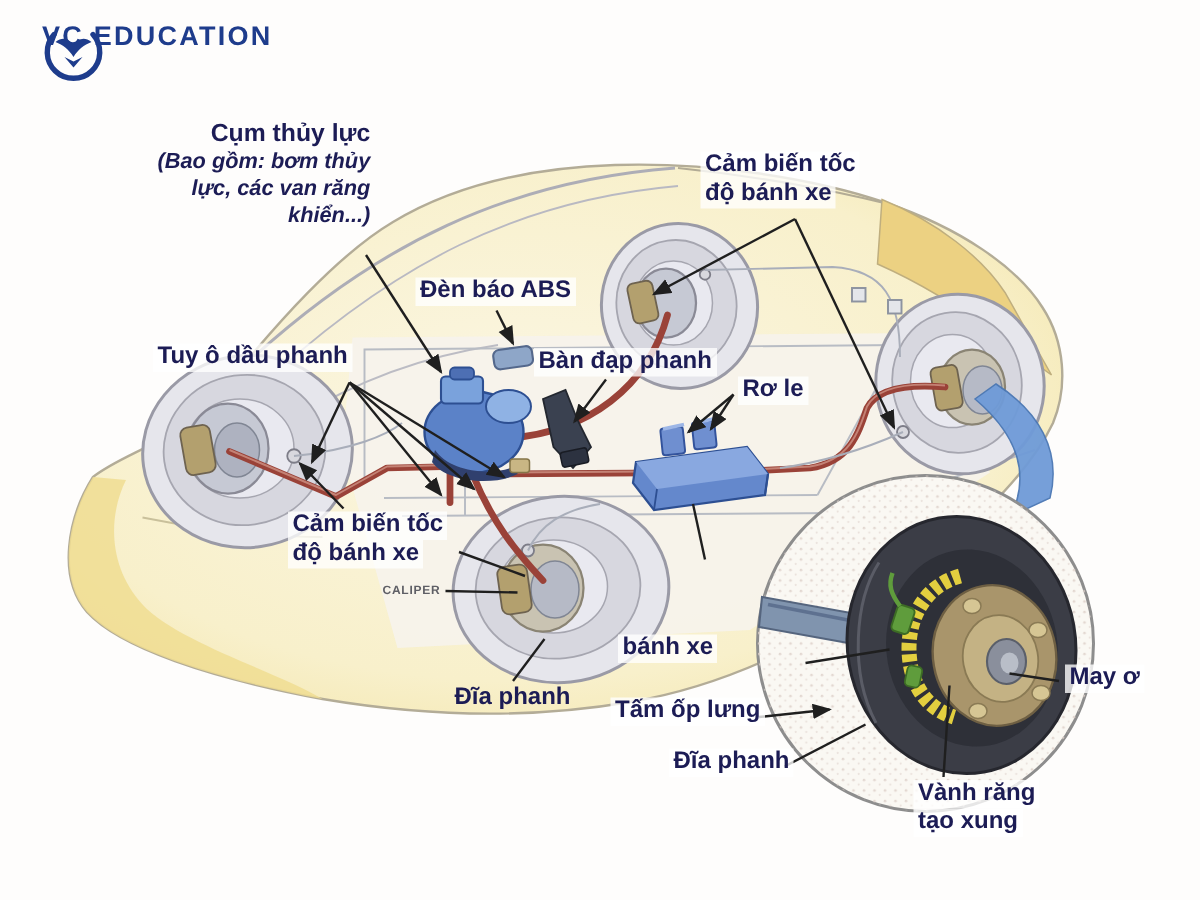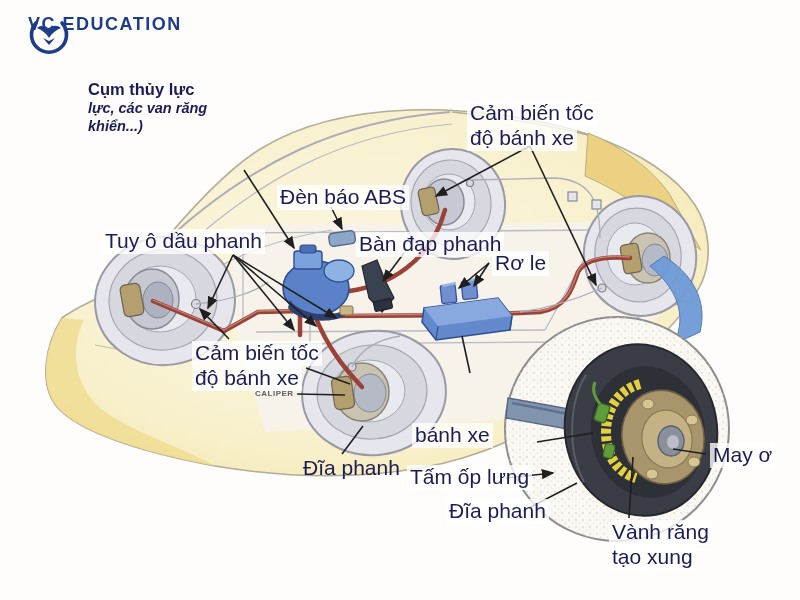--- a/index.html
+++ b/index.html
@@ -4,25 +4,25 @@
 <style>
   html,body{margin:0;padding:0;}
   body{width:800px;height:600px;background:#ffffff;overflow:hidden;
        font-family:"Liberation Sans",sans-serif;}
   .stage{position:relative;width:800px;height:600px;background:#fefdfc;}
   svg{position:absolute;left:0;top:0;}
   
   .brand{position:absolute;left:28px;top:14px;display:flex;align-items:center;gap:10px;}
   .brand-text{color:#1e3c8c;font-weight:bold;font-size:18px;letter-spacing:1.5px;}
   
-  .lbl{position:absolute;color:#1c1c55;font-weight:normal;font-size:21px;
+  .lbl{position:absolute;color:#1c1c55;font-weight:bold;font-size:16px;
        line-height:1.18;white-space:nowrap;}
   .lbl .line{display:block;}
   .bg .line{background:rgba(255,255,255,.78);padding:0 3px;width:max-content;}
-  .title-block{position:absolute;left:88px;top:80px;color:#1c1c55;}
+  .title-block{position:absolute;left:105px;top:80px;color:#1c1c55;text-align:right;}
   .title-block .t{font-weight:bold;font-size:16.5px;}
   .title-block .n{font-style:italic;font-weight:bold;font-size:14.5px;line-height:1.25;}
   .caliper{position:absolute;color:#5f5f66;font-weight:bold;font-size:8px;letter-spacing:.5px;}
 </style>
 </head>
 <body>
 
 <div class="stage">
 
   <svg width="800" height="600" viewBox="0 0 800 600">
@@ -235,20 +235,21 @@
     <svg width="42" height="42" viewBox="0 0 42 42">
       <path d="M 8,9 A 17.5 17.5 0 1 0 34,9" fill="none" stroke="#1e3c8c" stroke-width="3.6" stroke-linecap="round"></path>
       <path d="M 9,14 C 14,10 18,12 21,16 C 24,12 28,10 33,14 C 28,16 24,19 21,24 C 18,19 14,16 9,14 Z" fill="#1e3c8c"></path>
       <path d="M 15,24 L 21,31 L 27,24 L 21,27 Z" fill="#1e3c8c"></path>
     </svg>
     <span class="brand-text">VC EDUCATION</span>
   </div>
 
   <div class="title-block">
     <div class="t">Cụm thủy lực</div>
+    <div class="n">(Bao gồm: bơm thủy</div>
     <div class="n">lực, các van răng</div>
     <div class="n">khiển...)</div>
   </div>
 
   <div class="lbl bg" style="left:467px;top:101px;">
     <span class="line">Cảm biến tốc</span>
     <span class="line">độ bánh xe</span>
   </div>
 
   <div class="lbl bg" style="left:277px;top:185px;text-align:right;">

